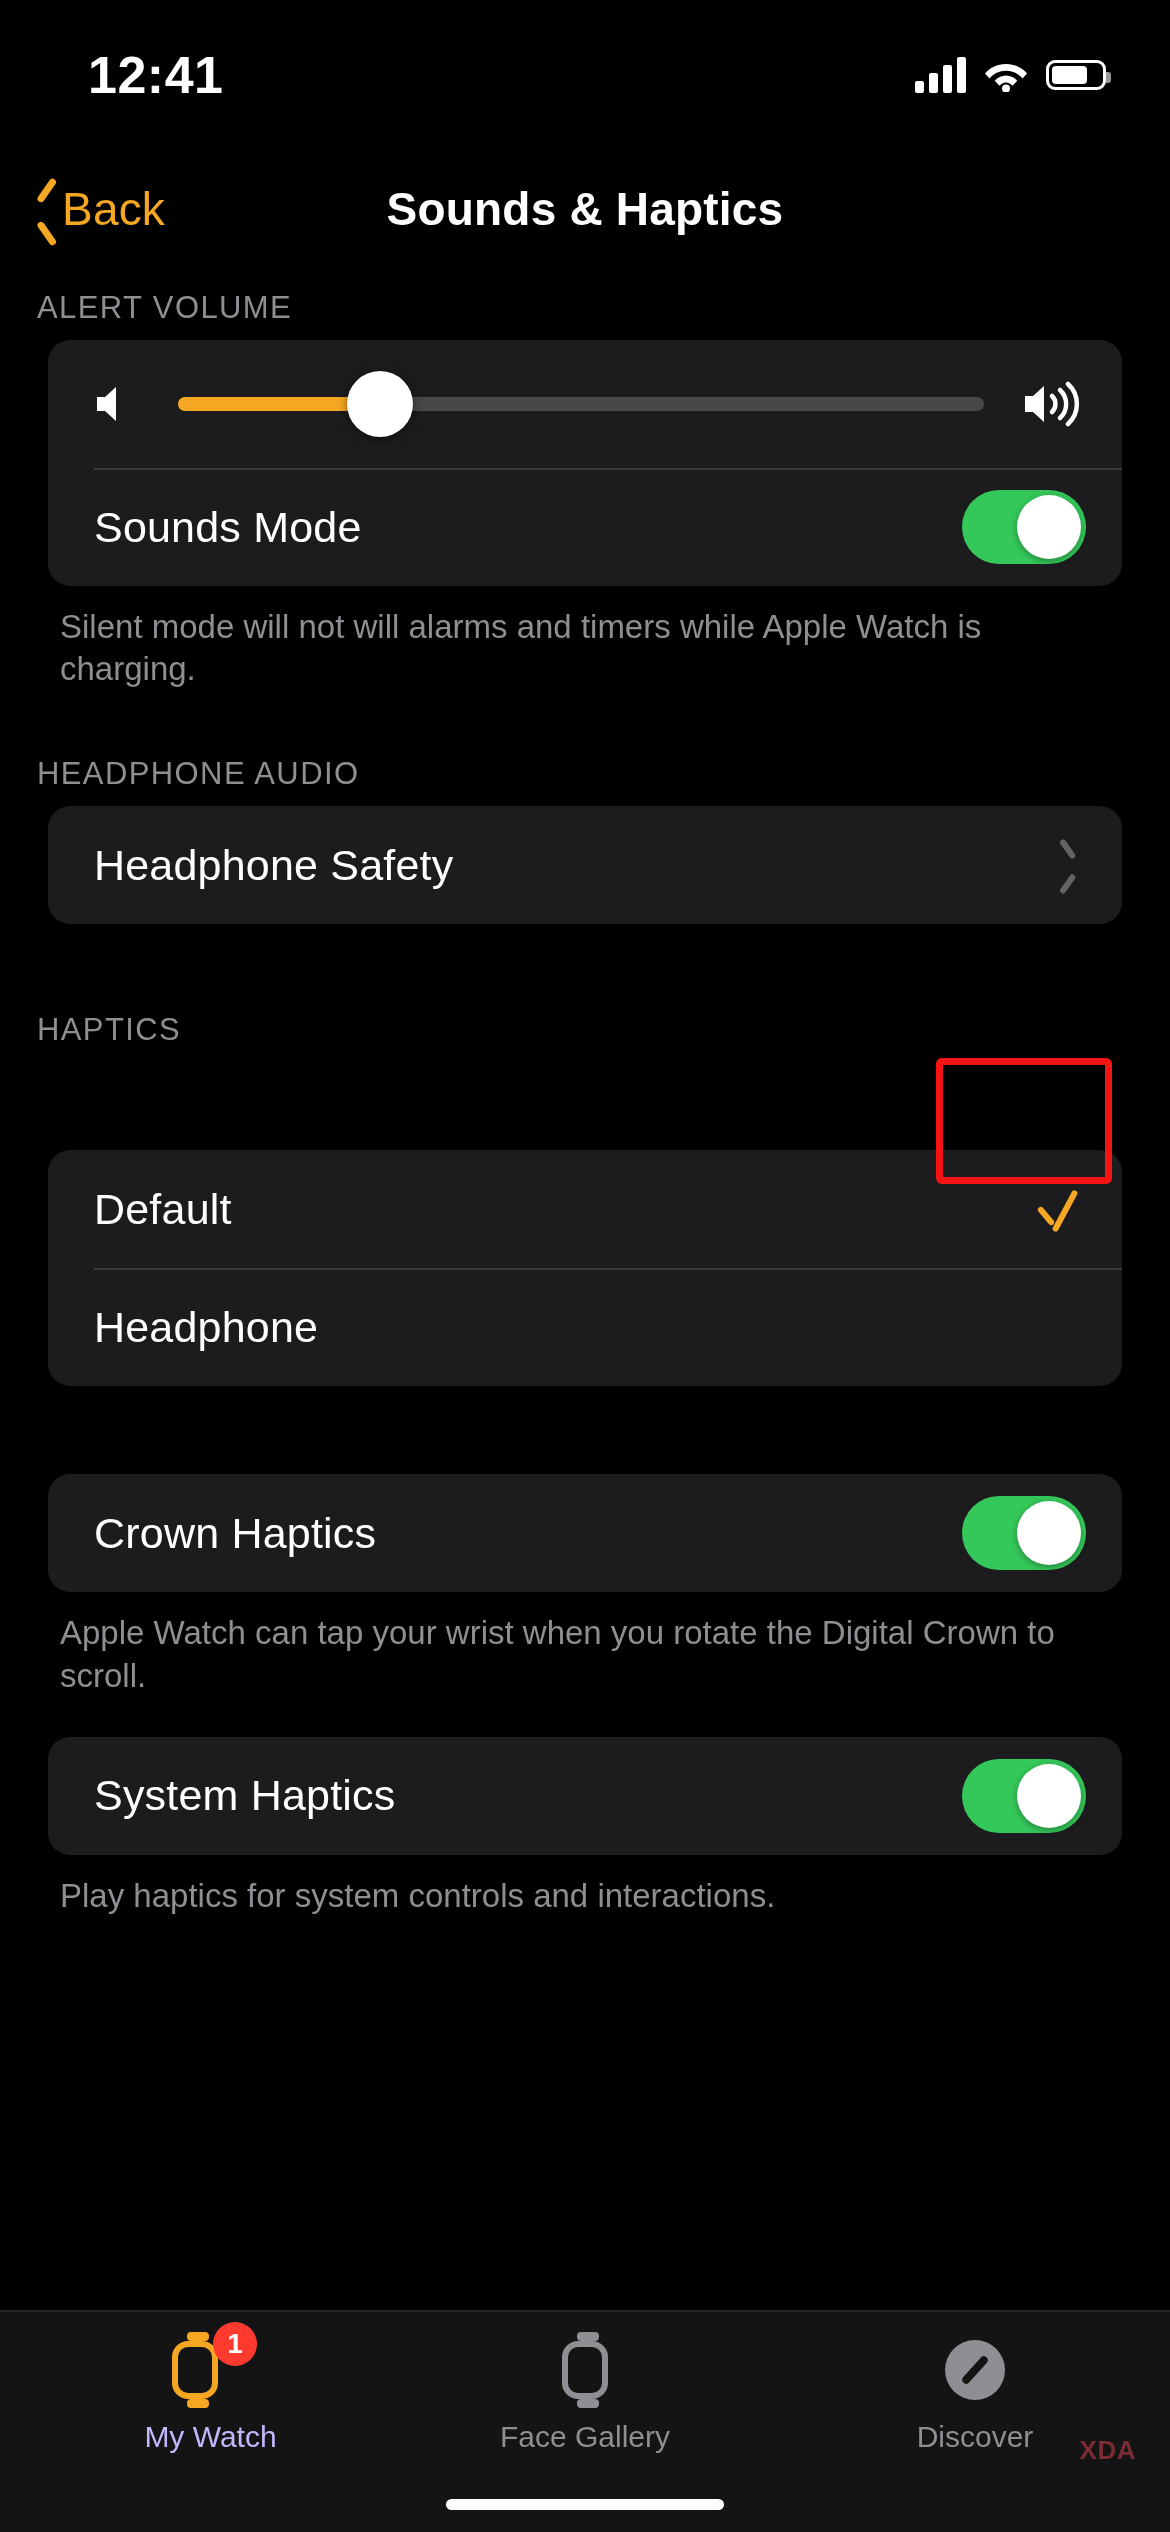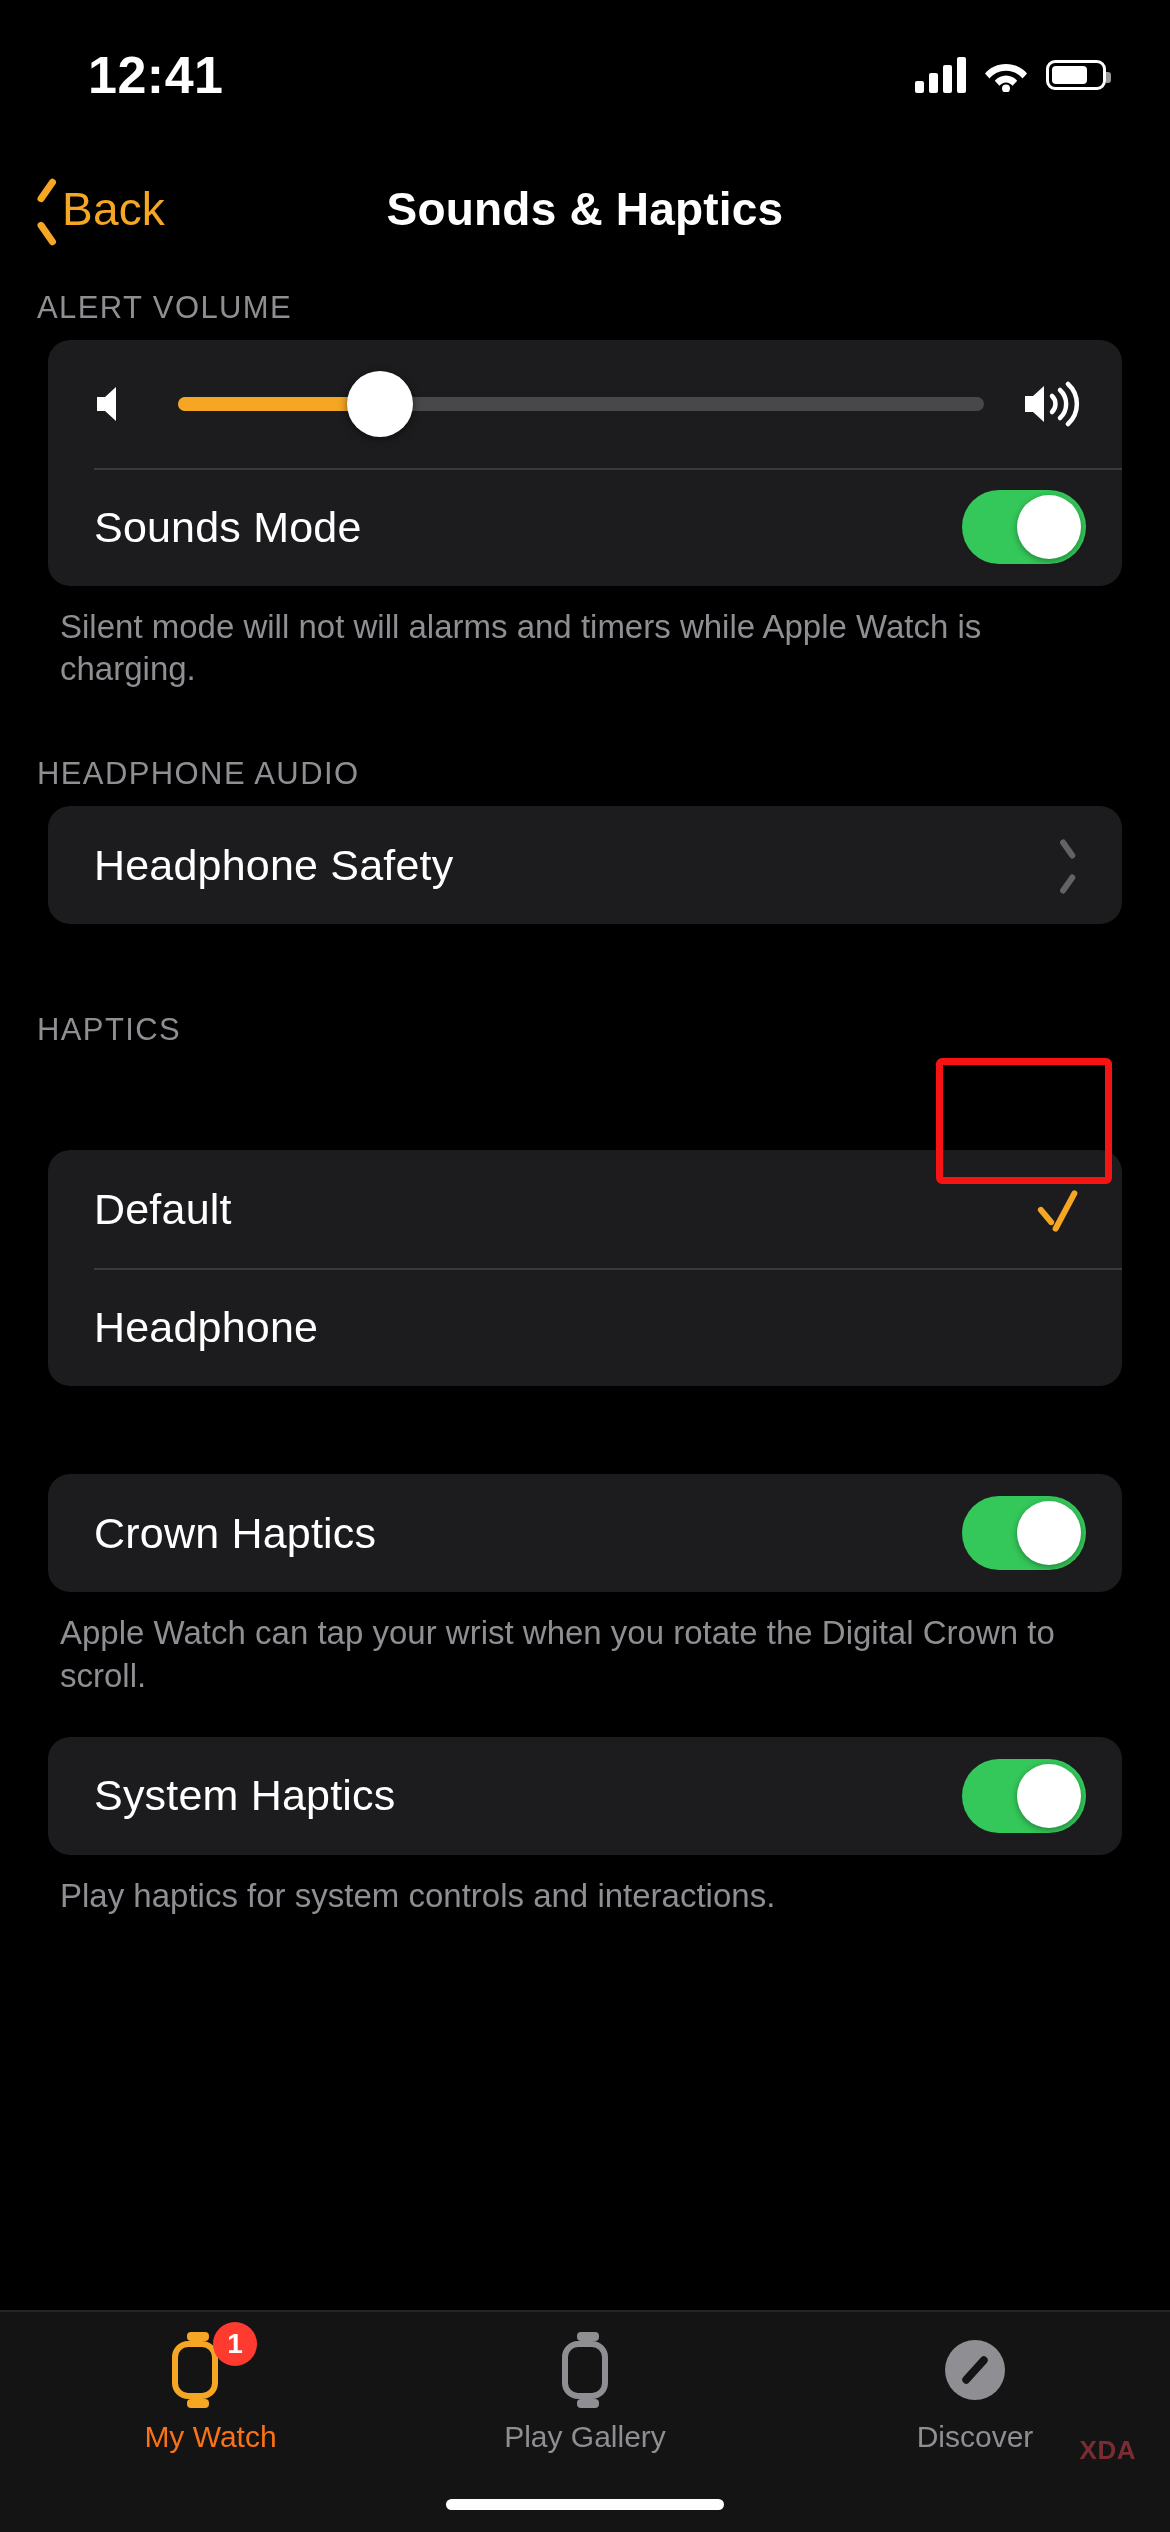--- a/index.html
+++ b/index.html
@@ -149,21 +149,21 @@
 
   
   .tabbar {
     position: absolute; left: 0; bottom: 0; width: 1170px; height: 222px;
     background: #141414; border-top: 2px solid #262628;
     display: flex; align-items: flex-start; padding-top: 22px;
   }
   .tab { flex: 1; display: flex; flex-direction: column; align-items: center; gap: 14px; cursor: pointer; }
   .tab-icon { position: relative; width: 72px; height: 72px; display: flex; align-items: center; justify-content: center; }
   .tab-label { font-size: 30px; }
-  .tab.active .tab-label { color: #f97316; margin-left: 31px; }
+  .tab.active .tab-label { color: #c4b5fd; margin-left: 31px; }
   .tab .tab-label { color: #8e8e93; }
 
   .watch-shape {
     width: 46px; height: 58px; border: 6px solid #f5a623; border-radius: 16px;
     position: relative;
   }
   .watch-shape::before, .watch-shape::after {
     content: ""; position: absolute; left: 9px; width: 22px; height: 9px;
     background: #f5a623; border-radius: 4px;
   }
@@ -323,21 +323,21 @@
       <div class="tab-icon">
         <div class="watch-shape"></div>
         <span class="badge">1</span>
       </div>
       <div class="tab-label">My Watch</div>
     </div>
     <div class="tab">
       <div class="tab-icon">
         <div class="watch-shape grey"></div>
       </div>
-      <div class="tab-label">Play Gallery</div>
+      <div class="tab-label">Face Gallery</div>
     </div>
     <div class="tab">
       <div class="tab-icon">
         <div class="compass"></div>
       </div>
       <div class="tab-label">Discover</div>
     </div>
   </div>
 
   <div class="watermark">XDA</div>

